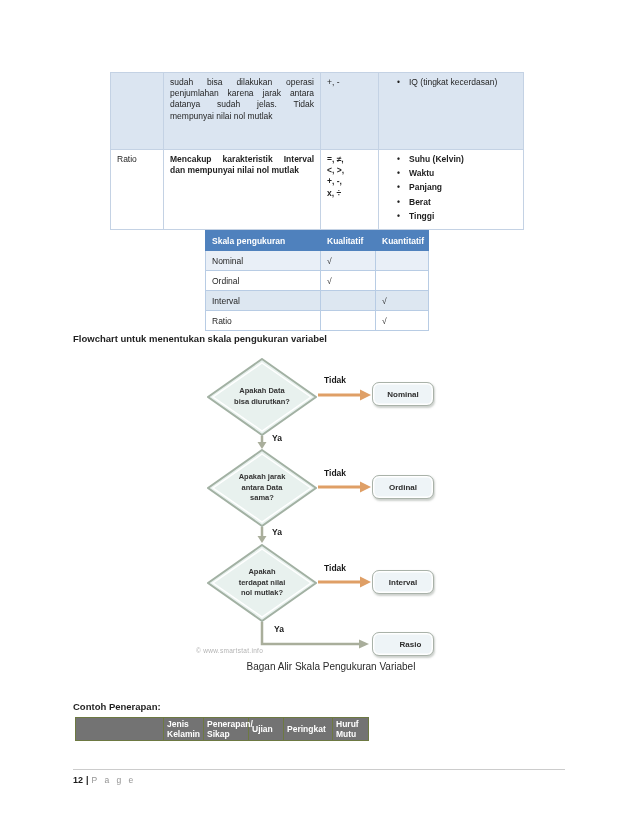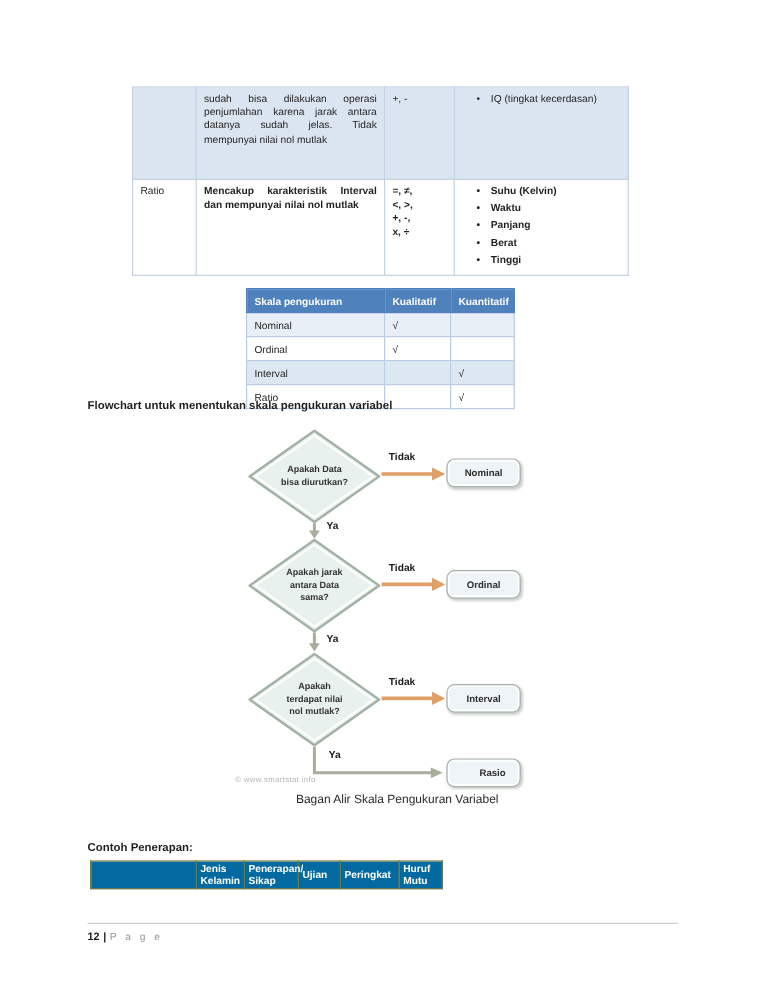--- a/index.html
+++ b/index.html
@@ -16,21 +16,21 @@
   .t1 tr.r0 td{background:#dbe5f1;height:68px;}
   .t1 tr.r1 td{height:62px;}
   .t1 .c-desc{text-align:justify;}
   .t1 tr.r1 .c-desc,.t1 tr.r1 .c-ops,.t1 tr.r1 .c-ex{font-weight:bold;}
   .t1 ul{margin:0;padding-left:24px;list-style:none;}
   .t1 li{position:relative;margin-bottom:3px;}
   .t1 li::before{content:"\2022";position:absolute;left:-12px;}
   .t1 tr.r0 li{text-align:justify;}
 
   
-  .t2{position:absolute;left:205px;top:240px;width:223px;table-layout:fixed;font-size:8.5px;}
+  .t2{position:absolute;left:205px;top:230px;width:223px;table-layout:fixed;font-size:8.5px;}
   .t2 th{background:#4f81bd;color:#fff;text-align:left;font-weight:bold;
          padding:2px 6px;height:15px;border:1px solid #4f81bd;}
   .t2 td{padding:2px 6px;height:15px;border:1px solid #b8cce4;background:#fff;}
   .t2 tr.band-a td{background:#e9eff7;}
   .t2 tr.band-b td{background:#dde7f1;}
 
   
   .h{position:absolute;font-weight:bold;font-size:9.5px;white-space:nowrap;}
   .caption{position:absolute;top:661px;left:0;width:100%;text-align:center;font-size:10px;color:#2a2a2a;margin-left:12px;}
 
@@ -46,21 +46,21 @@
           border:1.5px solid #a9b2a9;border-radius:7px;box-sizing:border-box;
           box-shadow:inset 0 0 0 1.5px #fff,1px 1.5px 2px rgba(110,120,110,.35);
           display:flex;align-items:center;justify-content:center;
           font-size:8px;font-weight:bold;color:#2d2d2d;}
   .lbl{position:absolute;font-size:8.5px;font-weight:bold;color:#1a1a1a;}
   .watermark{position:absolute;left:196px;top:295px;font-size:6.5px;color:#b3b3b3;letter-spacing:.3px;}
 
   
   .t3{position:absolute;left:75px;top:717px;width:293px;table-layout:fixed;
       font-size:8.5px;font-weight:bold;color:#fff;}
-  .t3 td{background:#0369a1;border:1px solid #6d7942;padding:1px 3px;height:20px;
+  .t3 td{background:#737373;border:1px solid #6d7942;padding:1px 3px;height:20px;
          vertical-align:middle;line-height:1.18;box-sizing:border-box;}
 
   
   .footline{position:absolute;left:73px;top:769px;width:492px;height:1px;background:#cccccc;}
   .foot{position:absolute;left:73px;top:775px;font-size:9px;}
   .foot .num{font-weight:bold;color:#1a1a1a;}
   .foot .bar{font-weight:bold;color:#1a1a1a;padding:0 3px;}
   .foot .pw{color:#939393;letter-spacing:2.5px;font-size:8.5px;}
 </style>
 </head>

